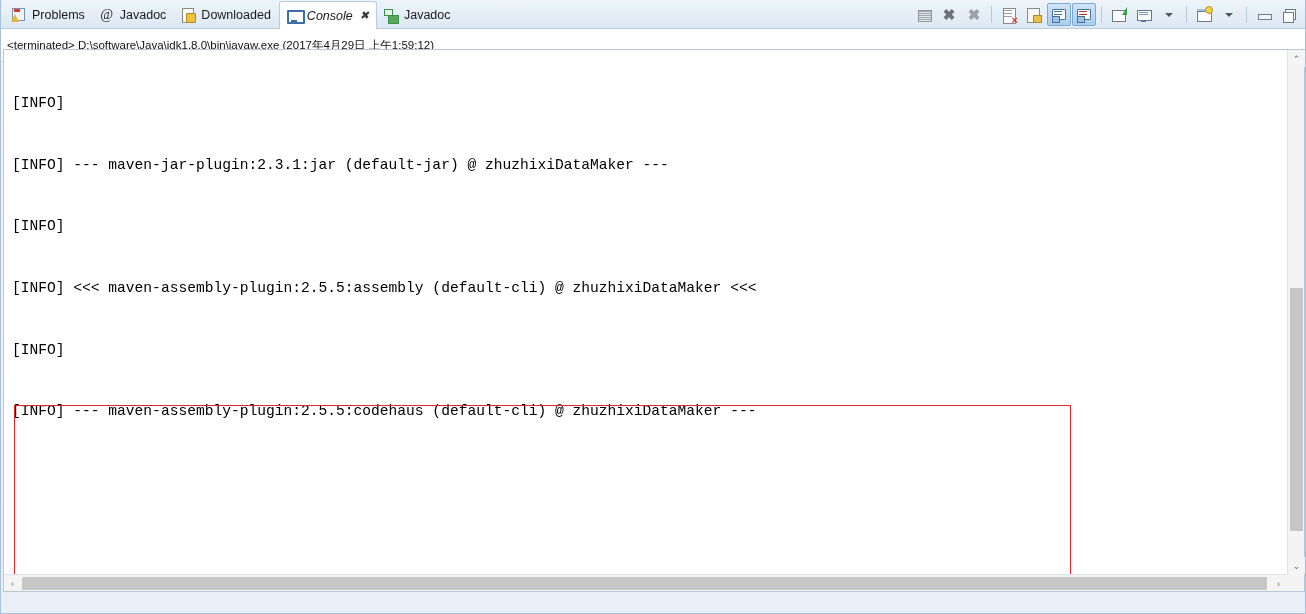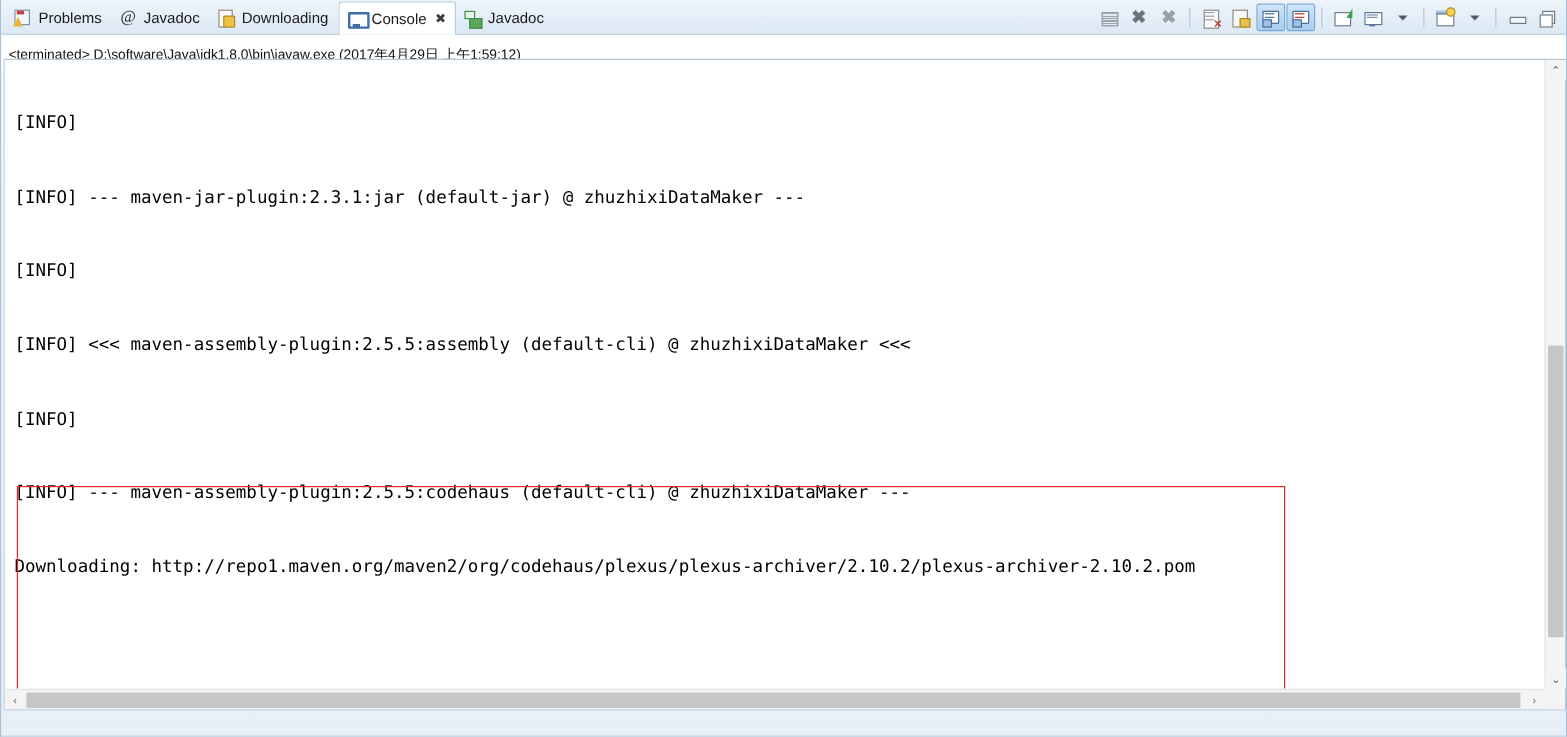--- a/index.html
+++ b/index.html
@@ -42,20 +42,21 @@
     cursor: default;
   }
   .tab.active {
     background: #ffffff;
     border: 1px solid #b6cde2;
     border-bottom: none;
     border-radius: 3px 3px 0 0;
     height: 28px;
     margin-bottom: -1px;
     box-shadow: inset 0 2px 0 #ffffff;
+    font-style: italic;
   }
   .tab .tab-label { margin-left: 5px; }
   .tab .closer {
     margin-left: 7px;
     font-size: 11px;
     color: #3a3a3a;
     letter-spacing: -1px;
   }
 
   .ticon { width: 16px; height: 16px; display:inline-block; position: relative; flex: 0 0 16px; }
@@ -283,21 +284,21 @@
     position: absolute;
     left: 8px;
     top: 2px;
     font-family: "DejaVu Sans Mono", "Liberation Mono", monospace;
     font-size: 14.6px;
     line-height: 20.55px;
     color: #000000;
     white-space: pre;
     letter-spacing: 0px;
   }
-  .log .line { height: 20.55px; }
+  .log .line { height: 20.55px; font-family: Liberation Mono, monospace; }
 
   
   .redbox {
     position: absolute;
     left: 10px;
     top: 355px;
     width: 1057px;
     height: 202px;
     border: 1.5px solid #e0282e;
     pointer-events: none;
@@ -364,21 +365,21 @@
       <span class="tab-label">Problems</span>
     </div>
 
     <div class="tab">
       <span class="ticon ic-javadoc">@</span>
       <span class="tab-label">Javadoc</span>
     </div>
 
     <div class="tab">
       <span class="ticon ic-decl"></span>
-      <span class="tab-label">Downloading</span>
+      <span class="tab-label">Downloaded</span>
     </div>
 
     <div class="tab active">
       <span class="ticon ic-console"></span>
       <span class="tab-label">Console</span>
       <span class="closer">✖</span>
     </div>
 
     <div class="tab">
       <span class="ticon ic-progress"></span>
@@ -458,21 +459,20 @@
   <div class="console-wrap">
 
     <div class="console-view">
       <div class="log">
         <div class="line">[INFO] </div>
         <div class="line">[INFO] --- maven-jar-plugin:2.3.1:jar (default-jar) @ zhuzhixiDataMaker ---</div>
         <div class="line">[INFO] </div>
         <div class="line">[INFO] &lt;&lt;&lt; maven-assembly-plugin:2.5.5:assembly (default-cli) @ zhuzhixiDataMaker &lt;&lt;&lt;</div>
         <div class="line">[INFO] </div>
         <div class="line">[INFO] --- maven-assembly-plugin:2.5.5:codehaus (default-cli) @ zhuzhixiDataMaker ---</div>
-        <div class="line">Downloading: http://repo1.maven.org/maven2/org/codehaus/plexus/plexus-archiver/2.10.2/plexus-archiver-2.10.2.pom</div>
         
         
         
         
         
         
         
         
         
         

